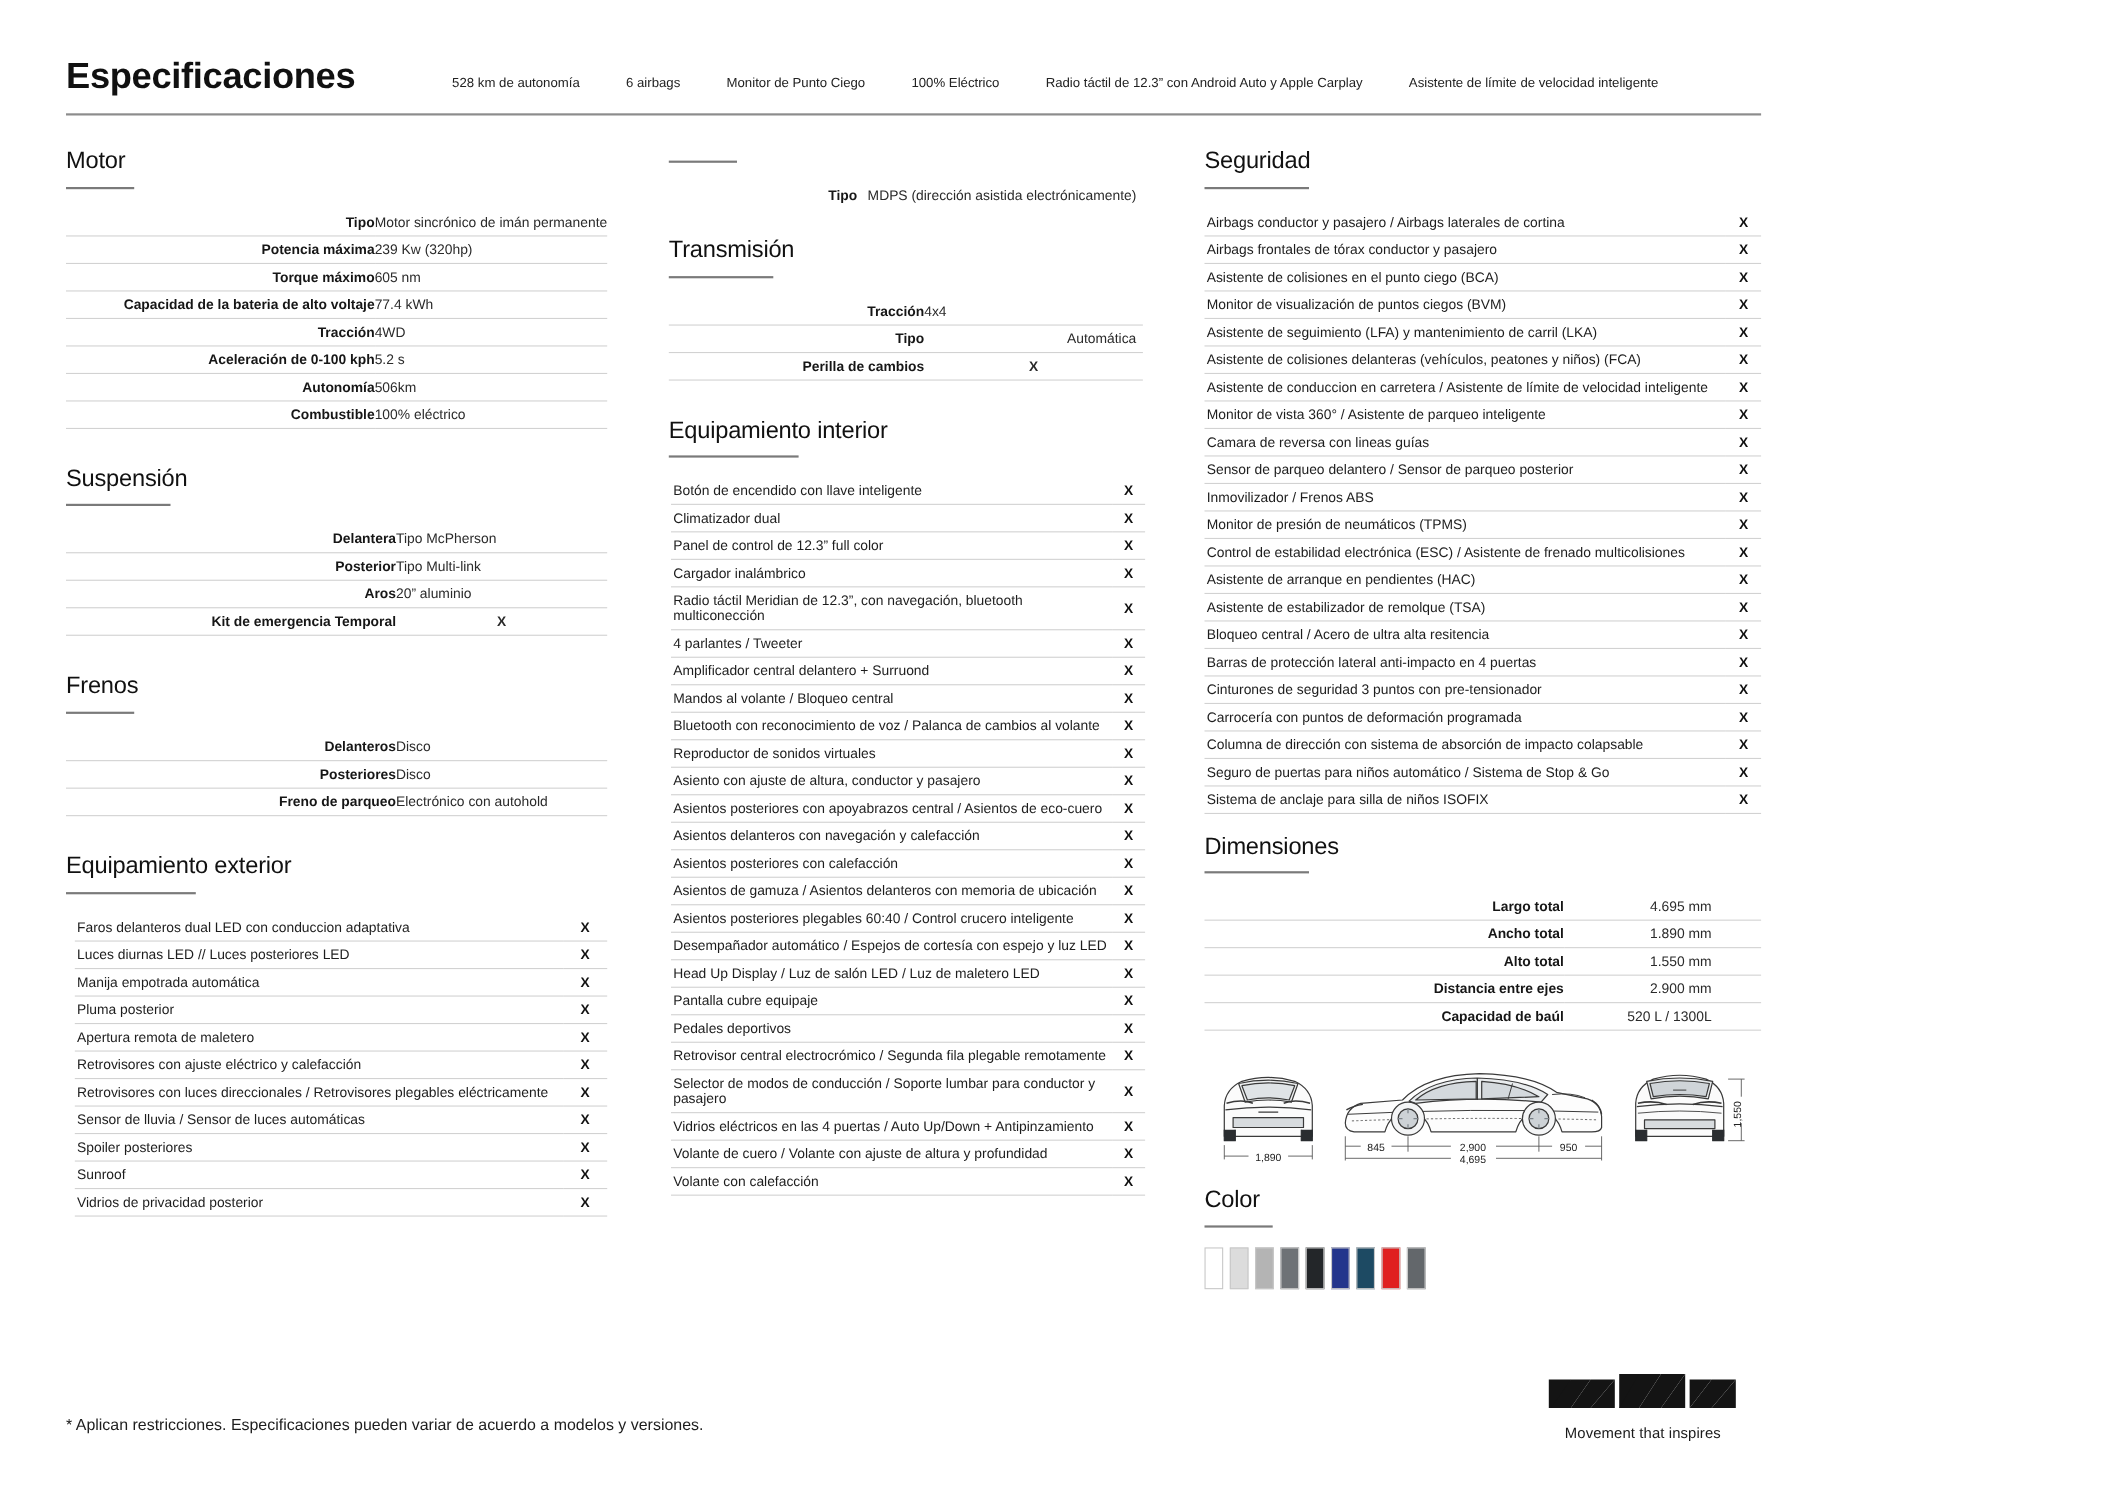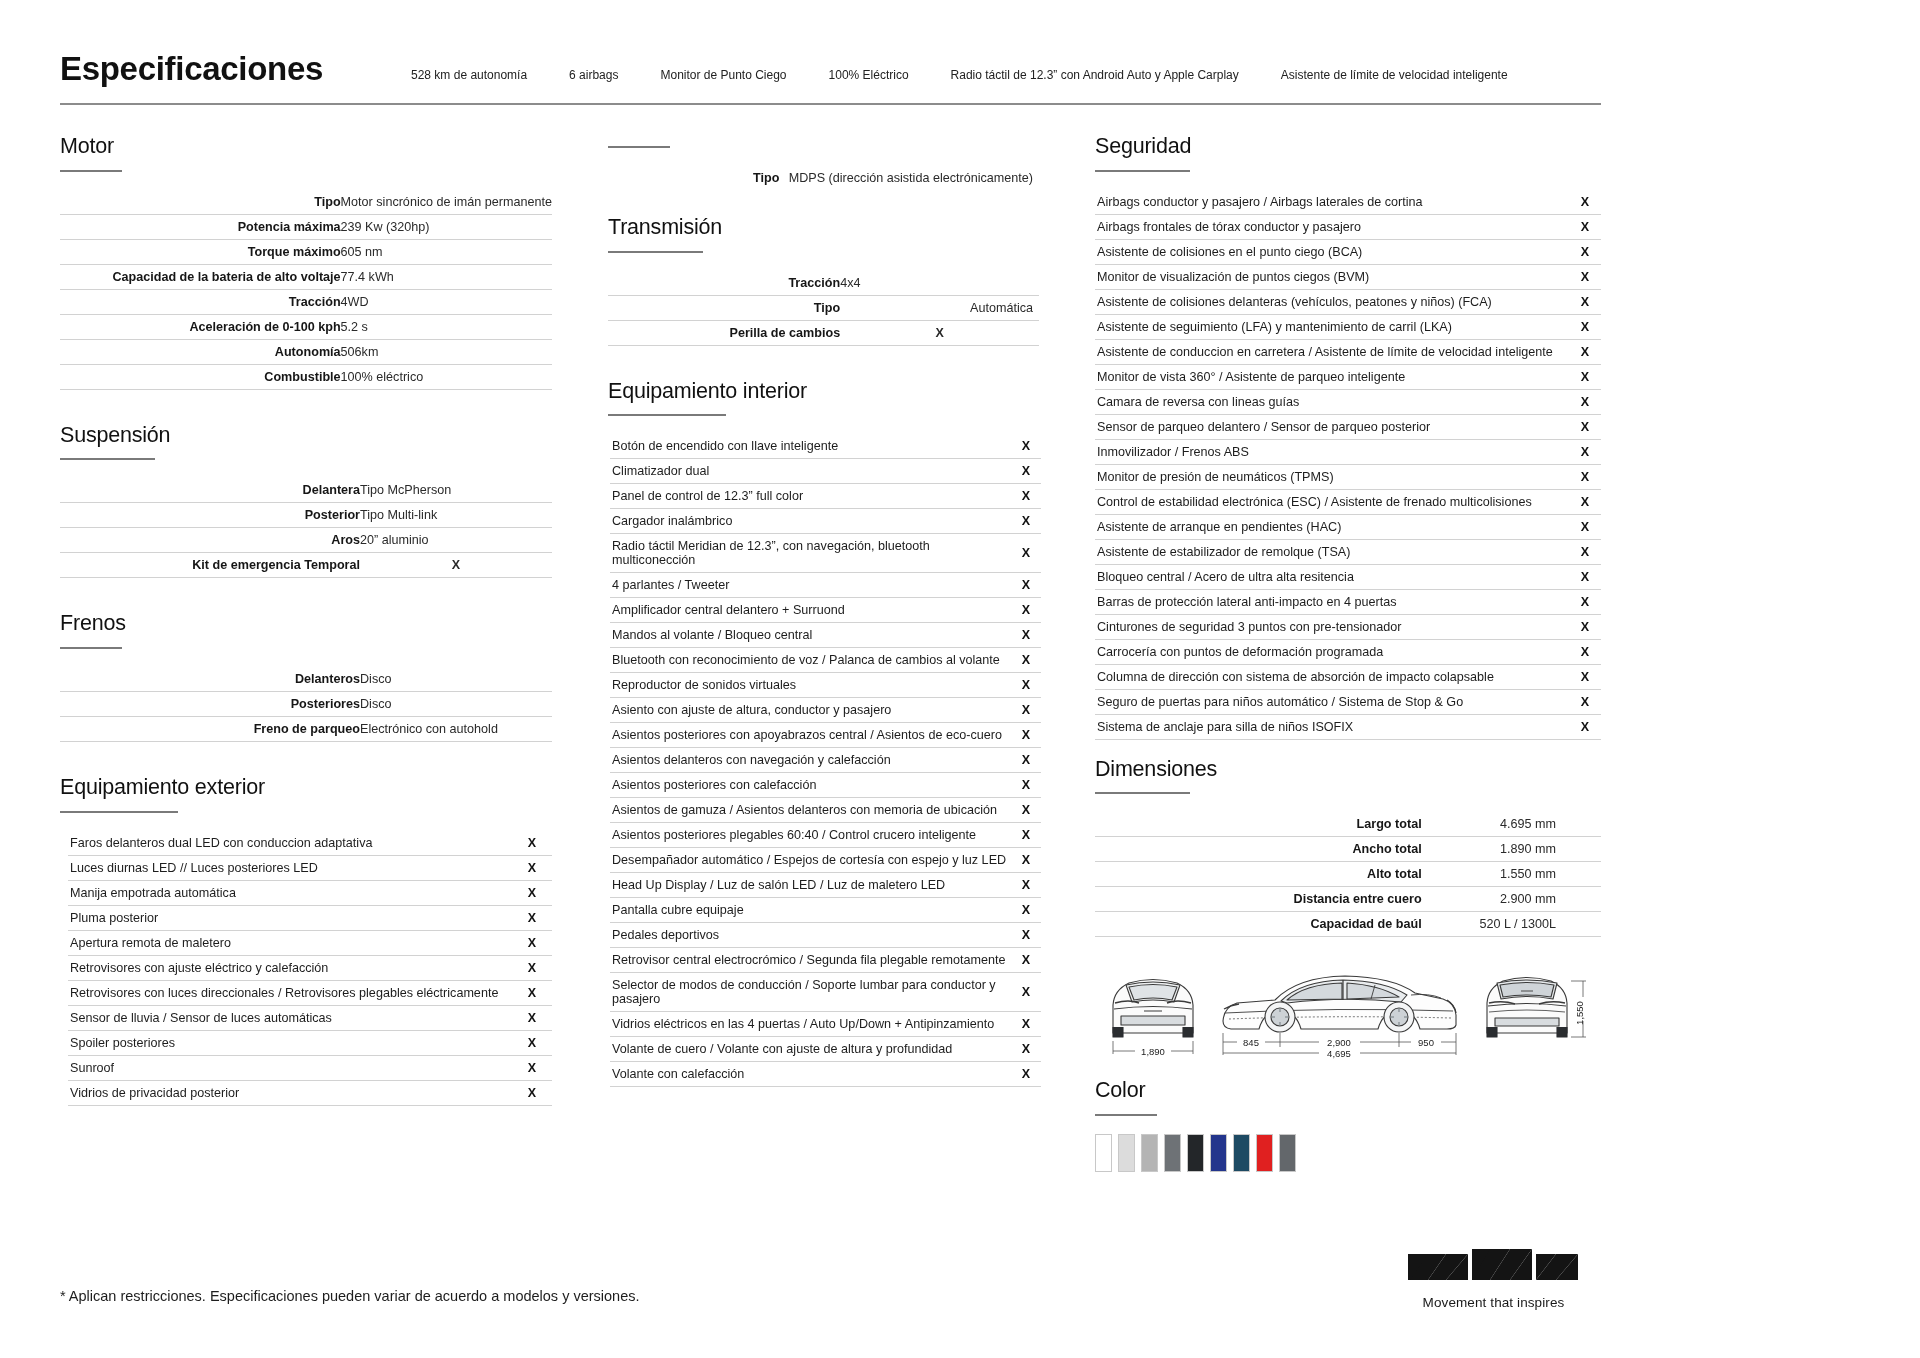--- a/index.html
+++ b/index.html
@@ -551,25 +551,25 @@
               </tr>
               <tr>
                 <td class="label">Asistente de colisiones en el punto ciego (BCA)</td>
                 <td class="mark">X</td>
               </tr>
               <tr>
                 <td class="label">Monitor de visualización de puntos ciegos (BVM)</td>
                 <td class="mark">X</td>
               </tr>
               <tr>
+                <td class="label">Asistente de seguimiento (LFA) y mantenimiento de carril (LKA)</td>
+                <td class="mark">X</td>
+              </tr>
+              <tr>
                 <td class="label">Asistente de colisiones delanteras (vehículos, peatones y niños) (FCA)</td>
-                <td class="mark">X</td>
-              </tr>
-              <tr>
-                <td class="label">Asistente de seguimiento (LFA) y mantenimiento de carril (LKA)</td>
                 <td class="mark">X</td>
               </tr>
               <tr>
                 <td class="label">Asistente de conduccion en carretera / Asistente de límite de velocidad inteligente</td>
                 <td class="mark">X</td>
               </tr>
               <tr>
                 <td class="label">Monitor de vista 360° / Asistente de parqueo inteligente</td>
                 <td class="mark">X</td>
               </tr>
@@ -646,21 +646,21 @@
               </tr>
           <tr>
                 <td class="k">Ancho total</td>
                 <td class="v">1.890 mm</td>
               </tr>
           <tr>
                 <td class="k">Alto total</td>
                 <td class="v">1.550 mm</td>
               </tr>
           <tr>
-                <td class="k">Distancia entre cuero</td>
+                <td class="k">Distancia entre ejes</td>
                 <td class="v">2.900 mm</td>
               </tr>
           <tr>
                 <td class="k">Capacidad de baúl</td>
                 <td class="v">520 L / 1300L</td>
               </tr>
         </tbody>
           </table>
 
         <div class="dim-figure">

